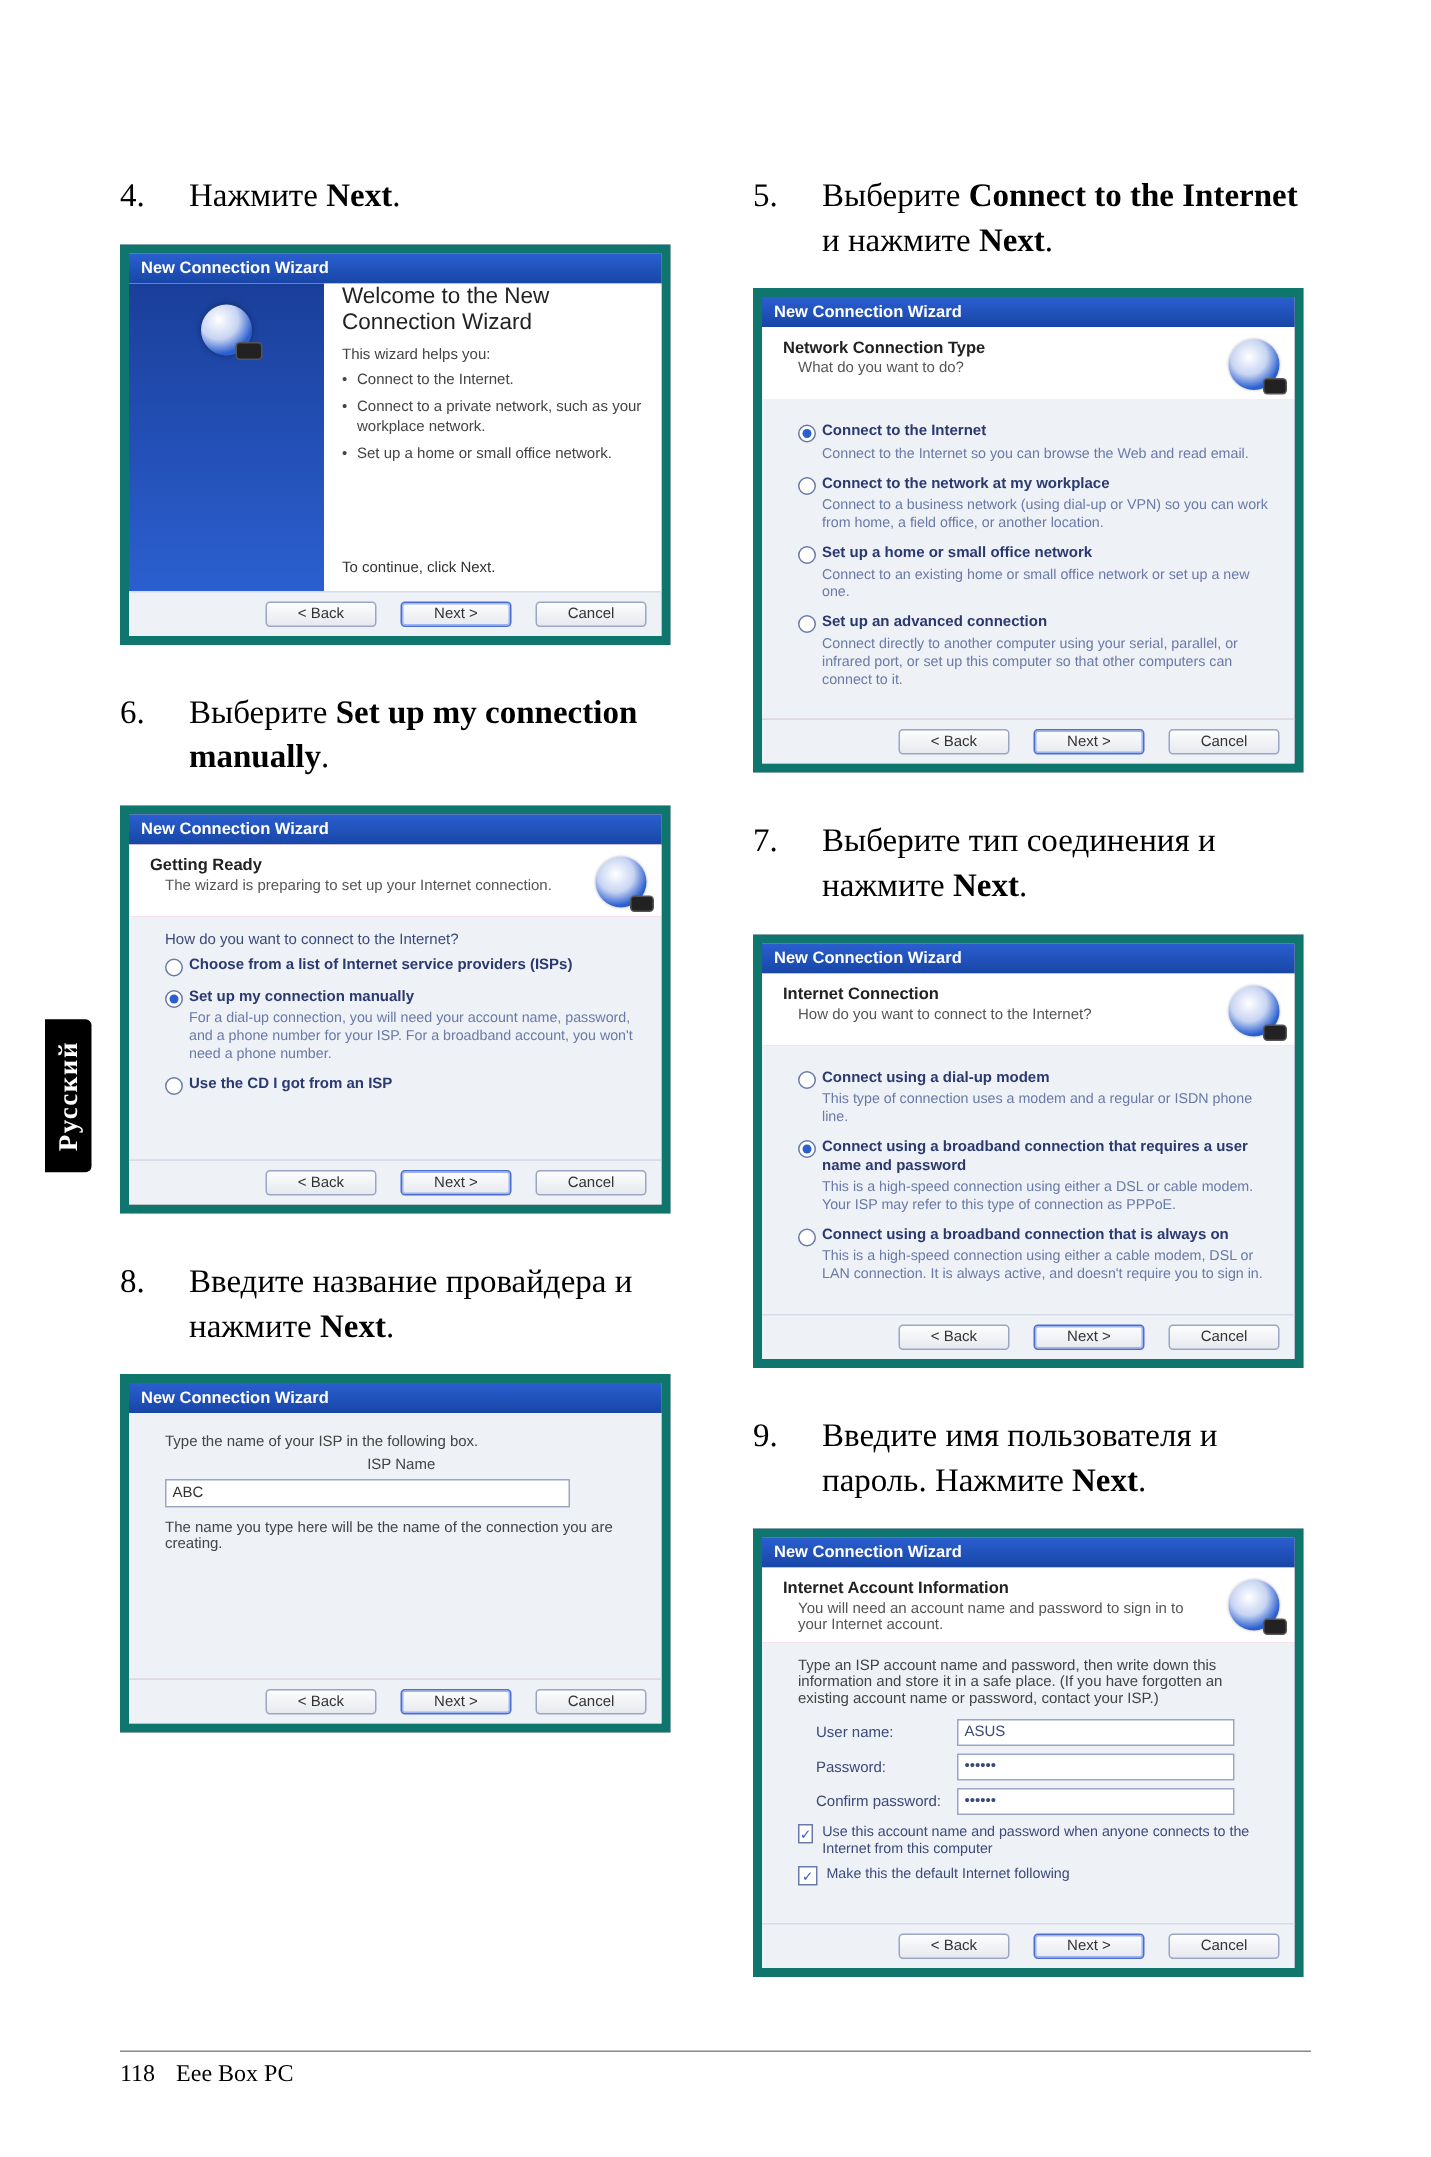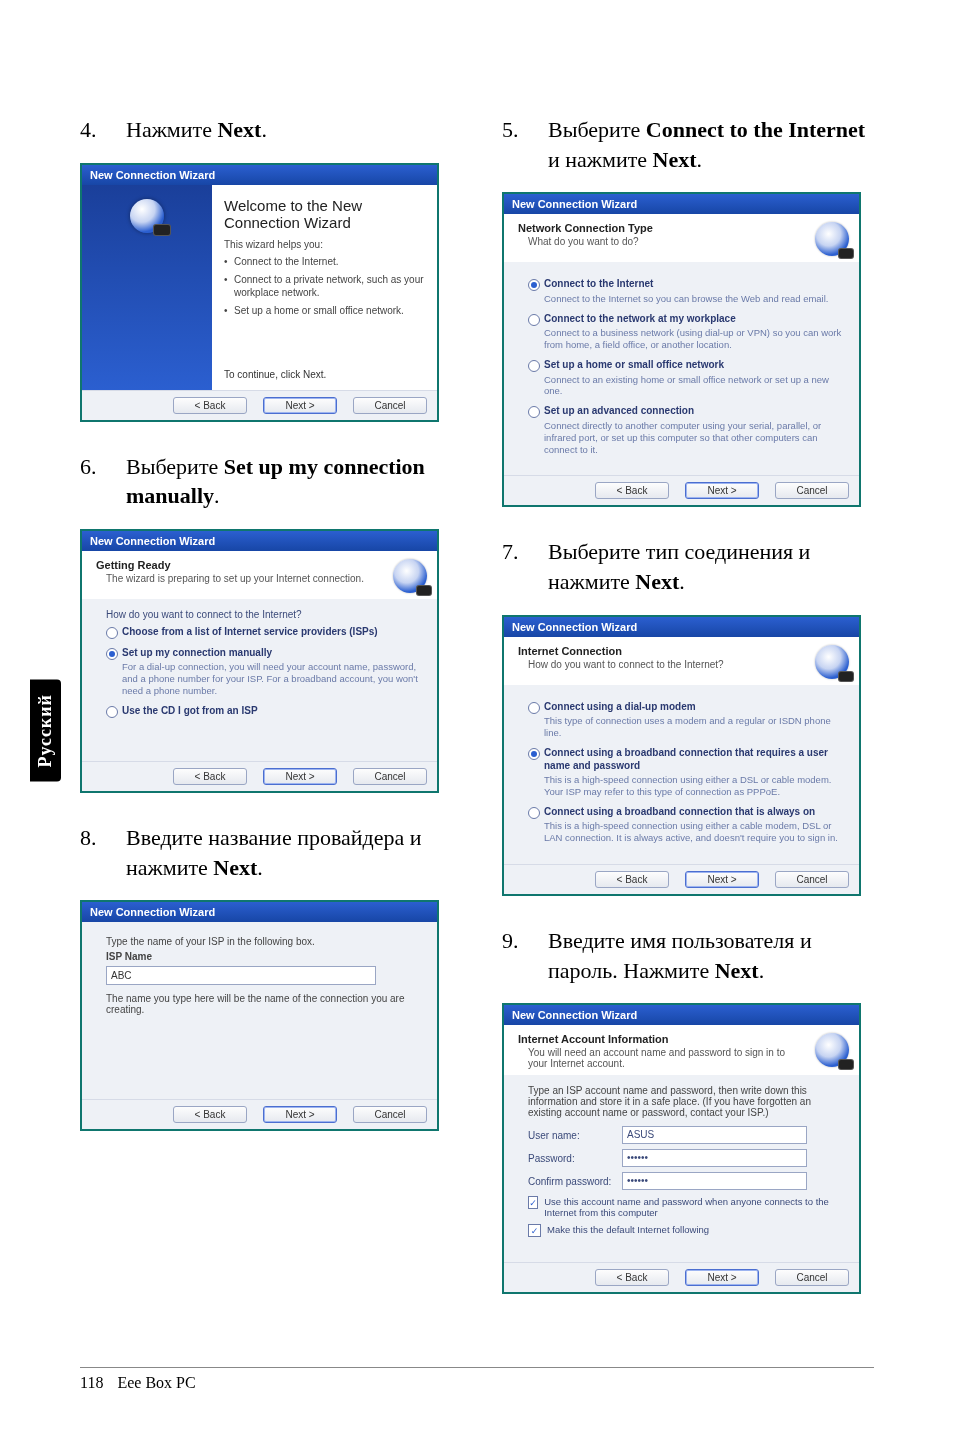--- a/index.html
+++ b/index.html
@@ -32,21 +32,21 @@
     line-height: 1.35;
     margin-bottom: 18px;
   }
   .step-num {
     width: 46px;
     flex-shrink: 0;
   }
   .bold { font-weight: bold; }
   .screenshot {
     width: 355px;
-    border: 2px solid #0f766e;
+    border: 6px solid #0f766e;
     background: #f9a8d4;
     font-family: Tahoma, Arial, sans-serif;
     font-size: 10px;
     color: #333;
     position: relative;
     margin-left: 0;
   }
   .titlebar {
     background: linear-gradient(#2b5fd0, #1746a6);
     color: #fff;
@@ -76,21 +76,21 @@
     box-shadow: 0 0 4px rgba(0,0,0,.4);
     position: relative;
   }
   .globe-big::after {
     content:""; position:absolute; right:-6px; bottom:-2px;
     width:16px; height:10px; background:#222; border-radius:2px;
     box-shadow: 0 0 0 1px #555;
   }
   .welcome-main {
     flex:1;
-    padding: 12px 12px 0 12px;
+    padding: 0 12px 0 12px;
     display:flex; flex-direction:column;
   }
   .welcome-h1 {
     font-size: 15px;
     color: #222;
     margin: 0 0 8px 0;
     font-family: Tahoma, Arial, sans-serif;
   }
   .welcome-p { font-size:10px; color:#444; margin:0 0 6px 0;}
   .welcome-li { font-size:10px; color:#444; margin:0 0 6px 10px; position:relative; line-height:1.25;}
@@ -163,21 +163,21 @@
   }
   .btn.primary { border:1px solid #4b6ed0; box-shadow: 0 0 0 1px #9db4f0 inset; }
 
   
   .field-label { font-size:10px; color:#444; margin:4px 0 4px 0;}
   .textbox {
     background:#fff; border:1px solid #9aa6c4; height:17px; line-height:17px;
     padding:0 4px; font-size:10px; color:#333; width: 260px;
   }
   
-  .form-row { display:flex; align-items:center; gap:8px; margin:5px 0; }
+  .form-row { display:flex; align-items:center; gap:8px; margin:5px 12px; }
   .form-row .lab { width:86px; font-size:10px; color:#3b4a7a;}
   .form-row .tb { background:#fff; border:1px solid #9aa6c4; height:16px; width:175px; padding:0 4px; font-size:10px; line-height:16px;}
   .chk-line { display:flex; gap:6px; align-items:flex-start; margin:6px 0 2px 0; font-size:9.5px; color:#3b4a7a;}
   .chkbox { width:11px; height:11px; border:1px solid #6a7aa8; background:#fff; display:flex; align-items:center; justify-content:center; font-size:9px; color:#2b5fd0;}
 
   
   .side-tab {
     position:absolute;
     left: 30px;
     top: 680px;
@@ -292,21 +292,21 @@
         <div class="step-text">
           <span class="step-num">8.</span>
           <span>
             <span>Введите название провайдера и нажмите </span><span class="bold">Next</span><span>.</span>
           </span>
         </div>
         <div class="screenshot">
           <div class="titlebar">New Connection Wizard</div>
           <div class="wiz-body" style="min-height:155px;">
             <div class="field-label">Type the name of your ISP in the following box.</div>
-            <div class="field-label" style="font-weight:bold;">ISP Name</div>
+            <div class="field-label" style="font-weight:normal;text-align:center;">ISP Name</div>
             <div class="textbox">ABC</div>
             <div class="field-label" style="margin-top:8px;">The name you type here will be the name of the connection you are creating.</div>
           </div>
           <div class="button-row">
             <div class="btn">&lt; Back</div>
             <div class="btn primary">Next &gt;</div>
             <div class="btn">Cancel</div>
           </div>
         </div>
       </div>

